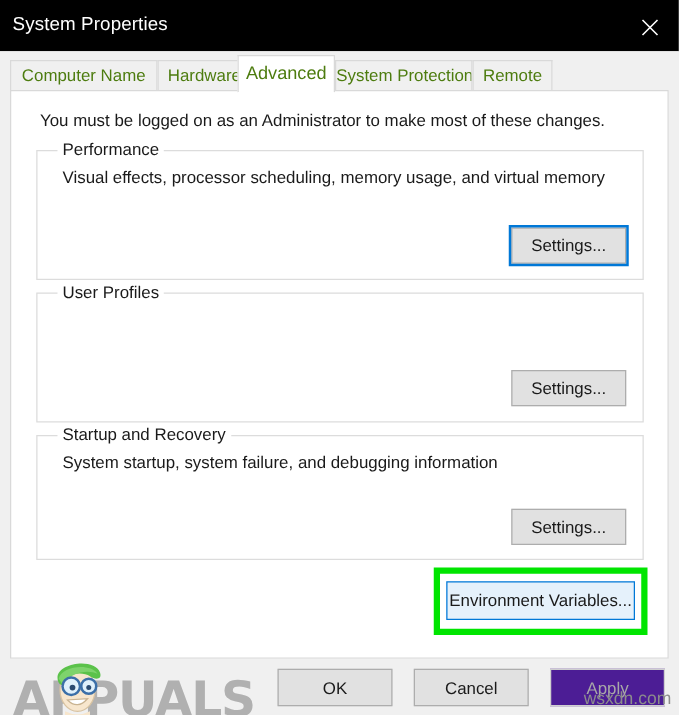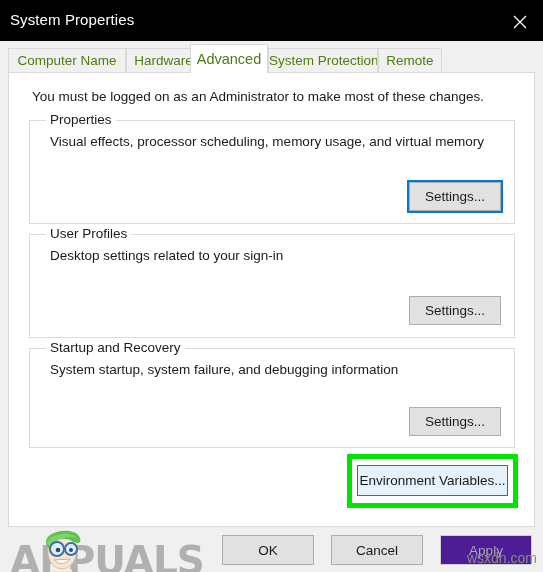--- a/index.html
+++ b/index.html
@@ -239,28 +239,27 @@
     <div class="tab" style="left:378px; width:64px;">
       <span>Remote</span>
     </div>
   </div>
 
   <div id="panel">
 
     <div id="admin-note">You must be logged on as an Administrator to make most of these changes.</div>
 
     <div class="group" style="left:20px; top:47px; width:486px; height:104px;">
-      <div class="group-label">Properties</div>
+      <div class="group-label">Performance</div>
       <div class="group-desc">Visual effects, processor scheduling, memory usage, and virtual memory</div>
       <div class="btn focused" style="right:13px; bottom:12px; width:92px; height:29px; line-height:27px;">Settings...</div>
     </div>
 
     <div class="group" style="left:20px; top:161px; width:486px; height:104px;">
       <div class="group-label">User Profiles</div>
-      <div class="group-desc">Desktop settings related to your sign-in</div>
       <div class="btn" style="right:13px; bottom:12px; width:92px; height:29px; line-height:27px;">Settings...</div>
     </div>
 
     <div class="group" style="left:20px; top:275px; width:486px; height:100px;">
       <div class="group-label">Startup and Recovery</div>
       <div class="group-desc">System startup, system failure, and debugging information</div>
       <div class="btn" style="right:13px; bottom:11px; width:92px; height:29px; line-height:27px;">Settings...</div>
     </div>
 
   </div>

